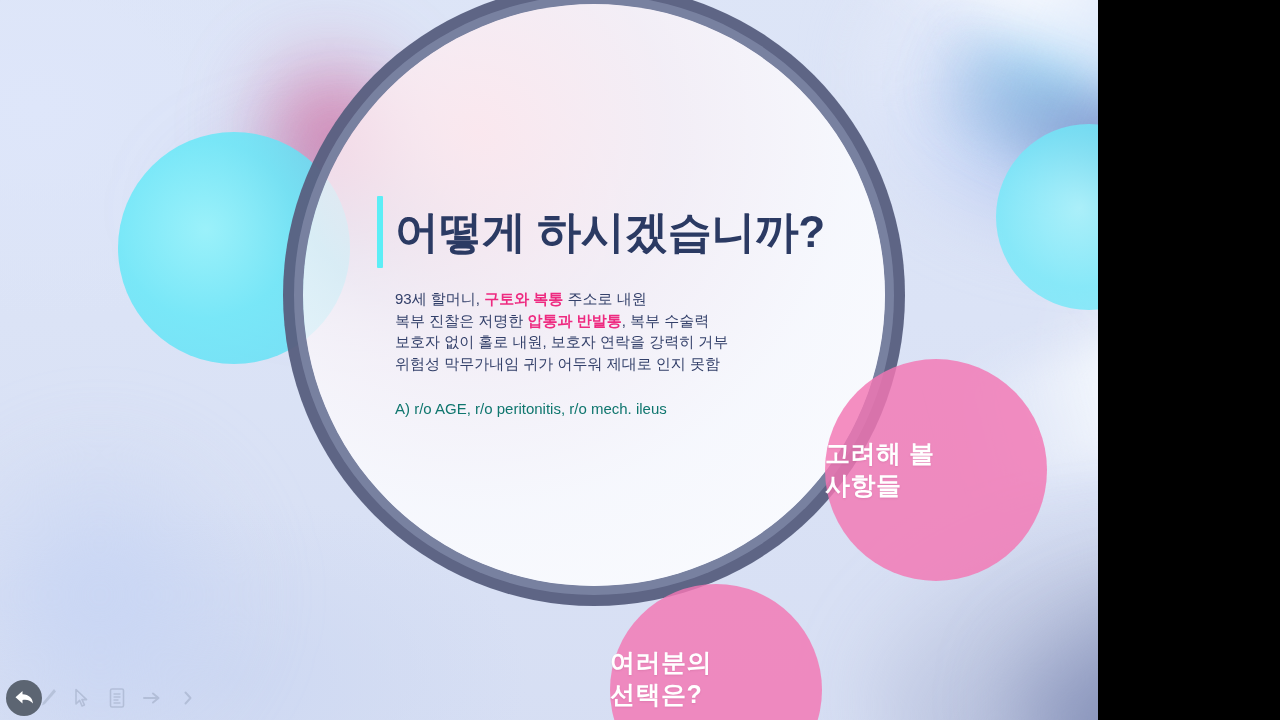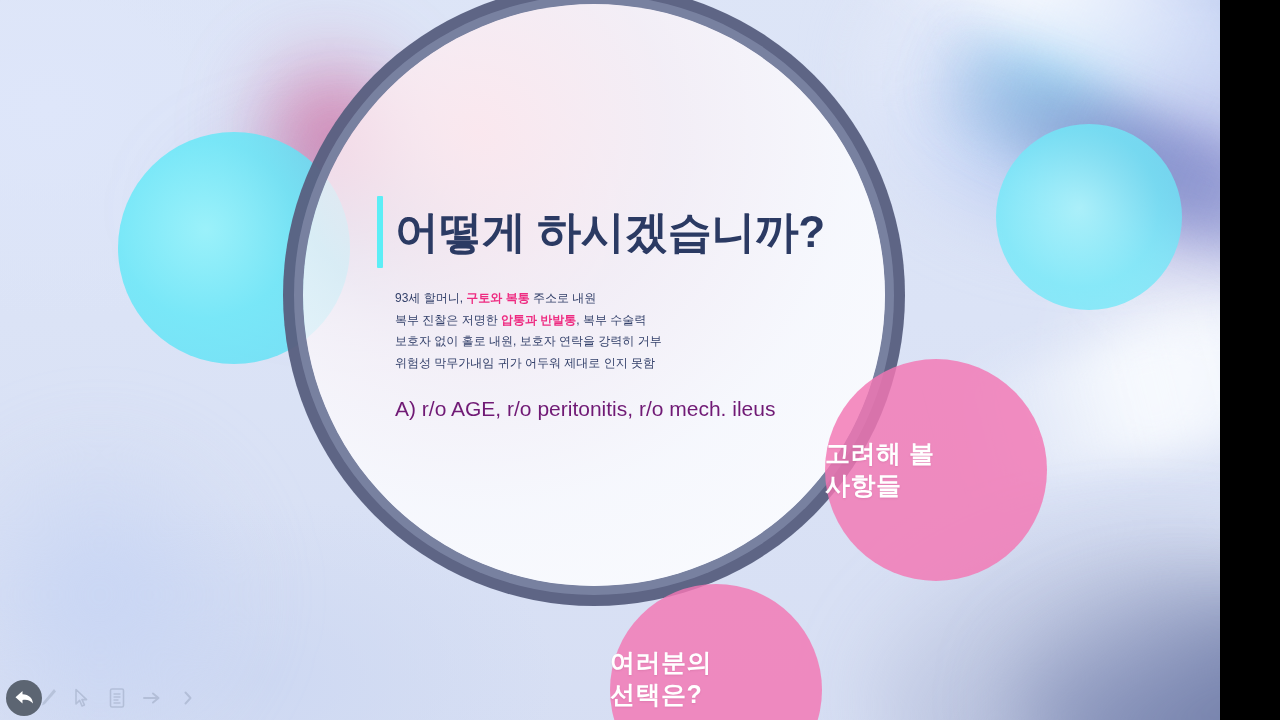--- a/index.html
+++ b/index.html
@@ -6,21 +6,21 @@
     margin: 0;
     padding: 0;
     background: #000;
   }
   body {
     font-family: "Liberation Sans", "DejaVu Sans", sans-serif;
   }
 
   #slide {
     position: relative;
-    width: 1220px;
+    width: 1098px;
     height: 720px;
     overflow: hidden;
     background: #dde4f6;
   }
 
   
   .bg-layer {
     position: absolute;
     inset: 0;
     overflow: hidden;
@@ -155,32 +155,32 @@
     line-height: 72px;
     letter-spacing: -.5px;
     white-space: nowrap;
   }
   .body-block {
     margin-left: 18px;
     margin-top: 20px;
   }
   .body-line {
     color: #33406a;
-    font-size: 12px;
+    font-size: 15px;
     line-height: 21.5px;
     white-space: nowrap;
   }
   .hl { color: #ee2a80; font-weight: 700; }
   .assess-block {
     margin-left: 18px;
     margin-top: 24px;
   }
   .assess-line {
-    color: #701a75;
-    font-size: 21px;
+    color: #0f766e;
+    font-size: 15px;
     line-height: 22px;
     white-space: nowrap;
   }
 
   
   .toolbar {
     position: absolute;
     left: 0;
     bottom: 0;
     height: 44px;

